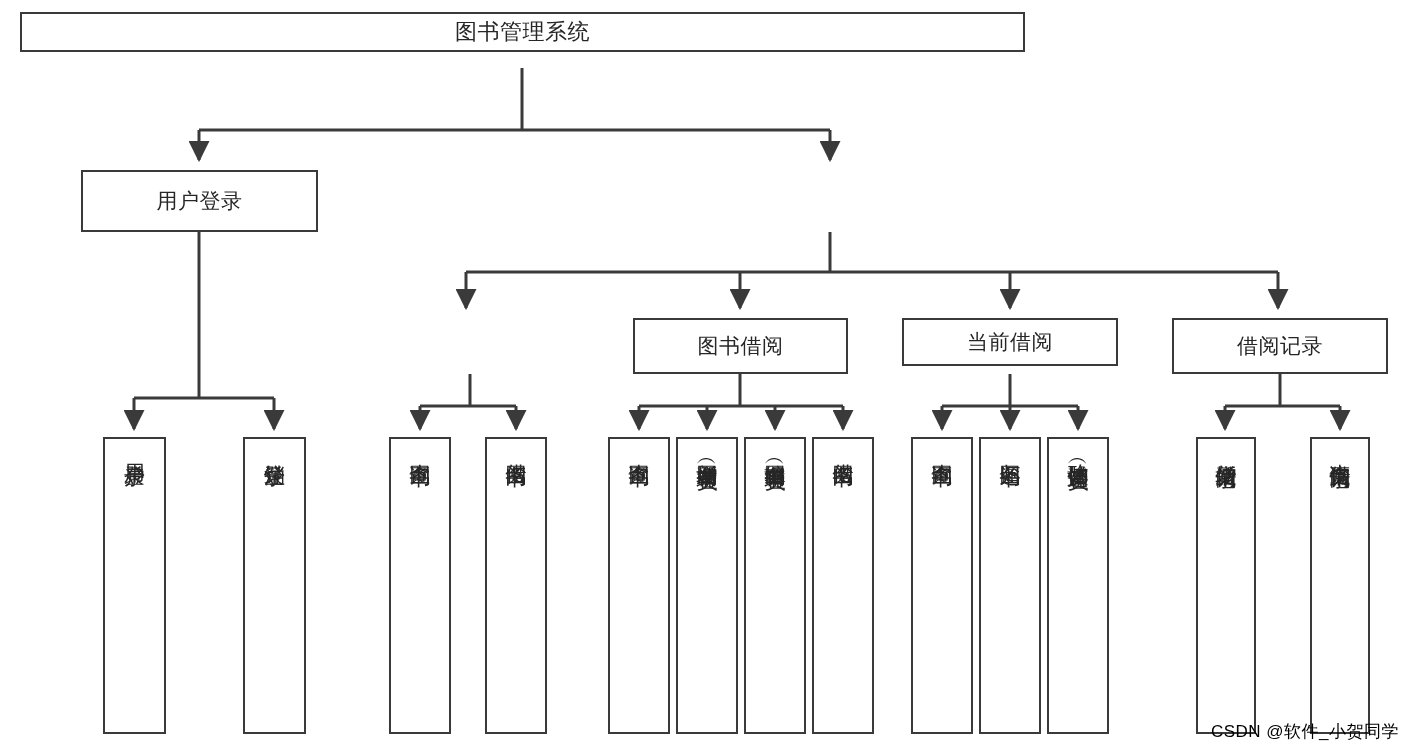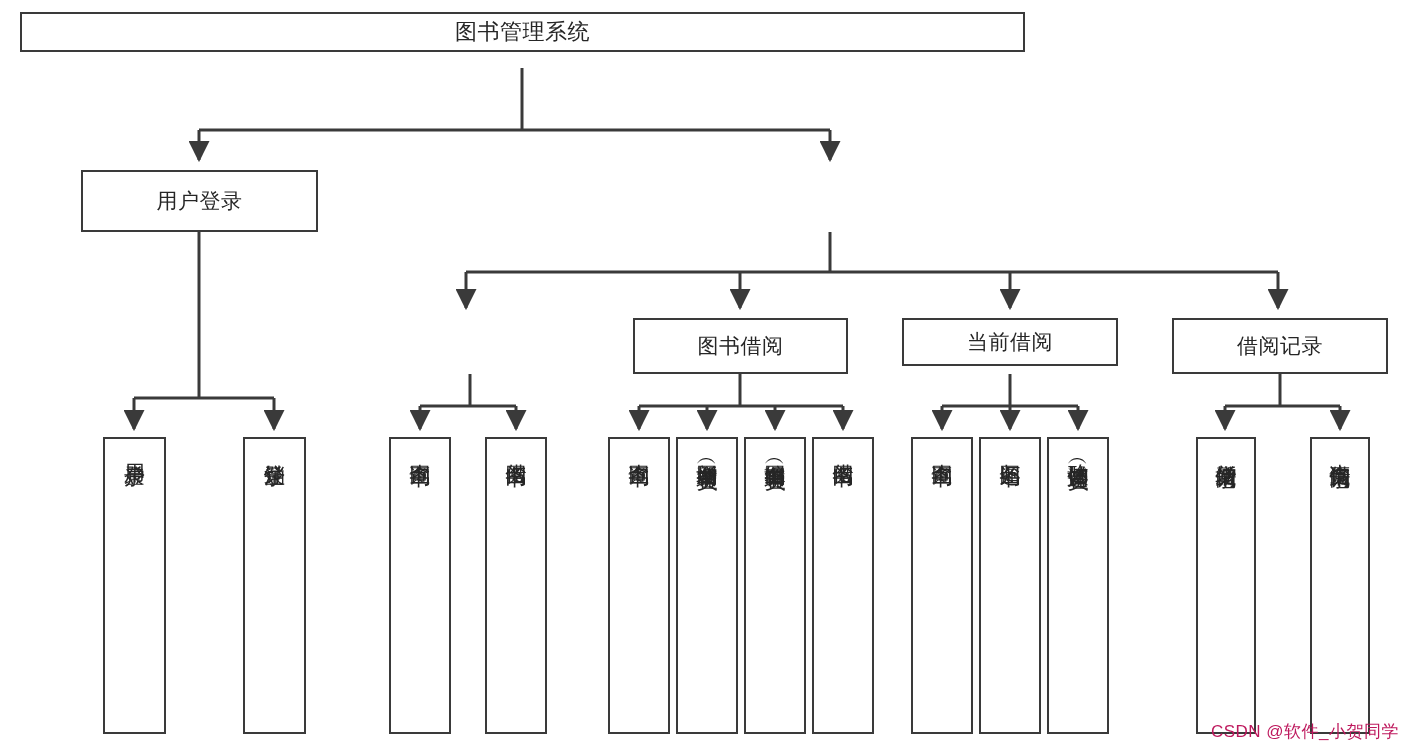--- a/index.html
+++ b/index.html
@@ -63,21 +63,21 @@
     font-size: 21px;
     line-height: 1.05;
     letter-spacing: 1px;
     white-space: nowrap;
   }
   #watermark {
     position: absolute;
     right: 6px;
     bottom: 4px;
     font-size: 17px;
-    color: #be185d;
+    color: #000000;
     z-index: 5;
     white-space: nowrap;
     letter-spacing: 0.5px;
   }
 </style>
 </head>
 <body>
 
 <div id="canvas">
 

